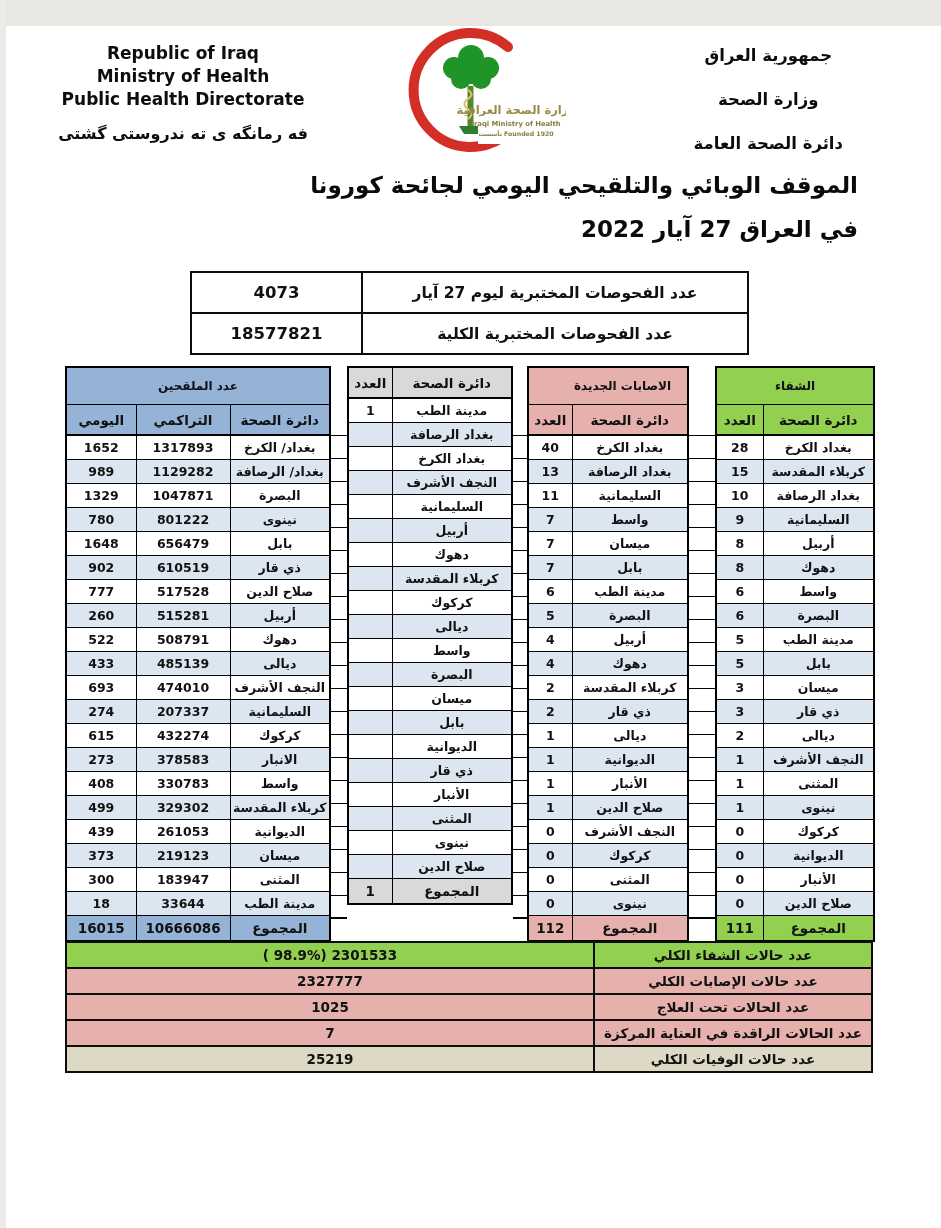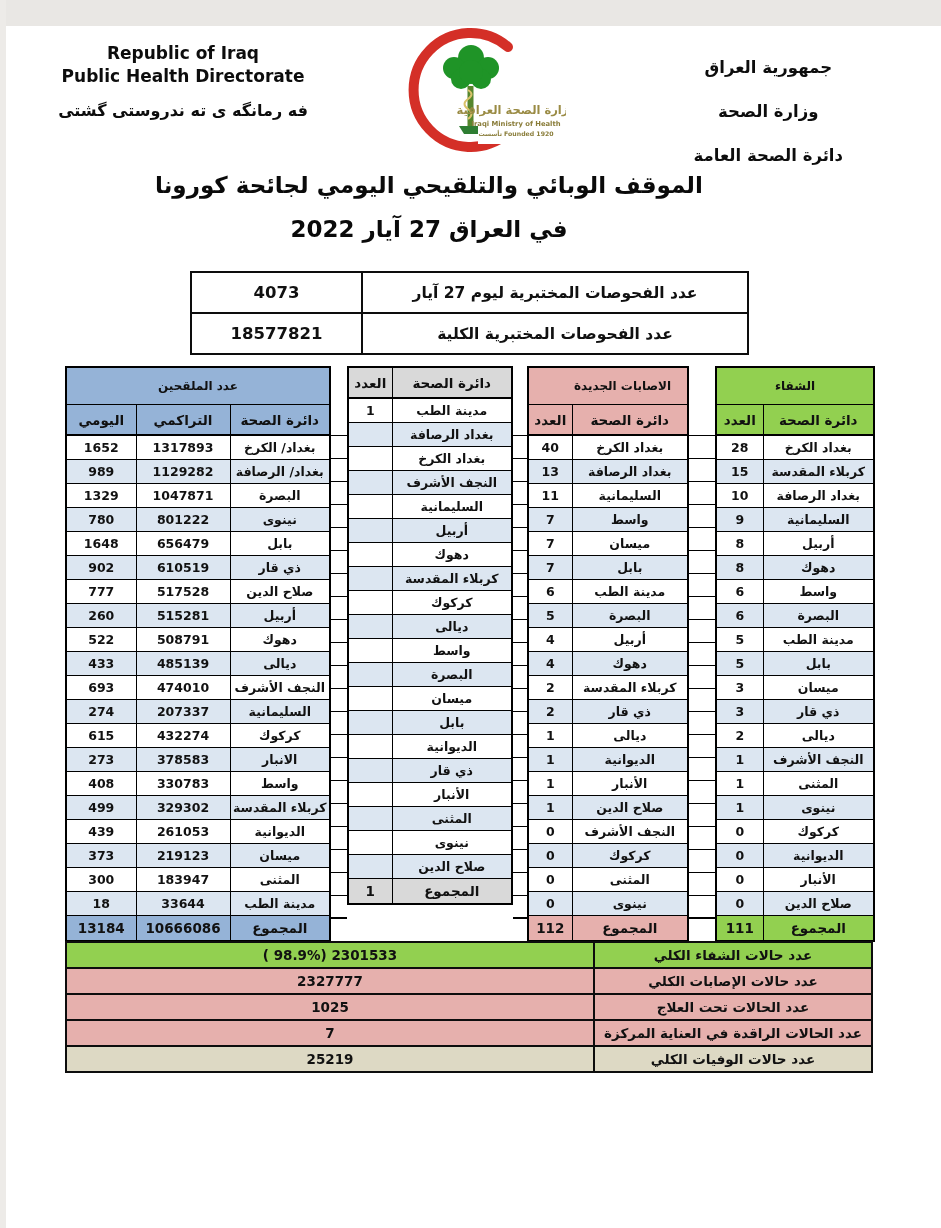--- a/index.html
+++ b/index.html
@@ -5,25 +5,25 @@
   html,body{margin:0;padding:0;background:#ffffff;}
   .page{position:relative;width:941px;height:1228px;background:#fff;overflow:hidden;
         font-family:"DejaVu Sans","Liberation Sans",sans-serif;font-weight:700;color:#111;}
   .scan-top{position:absolute;top:0;left:0;width:941px;height:26px;background:#e9e7e4;}
   .scan-left{position:absolute;top:0;left:0;width:6px;height:1228px;background:#edebe8;}
 
   
   .hdr-en{position:absolute;left:58px;top:42px;width:250px;text-align:center;font-size:17px;line-height:23px;color:#0d0d0d;}
   .hdr-en .ku{font-size:16px;margin-top:11px;direction:rtl;}
   .hdr-ar{position:absolute;right:98px;top:46px;text-align:center;font-size:16.5px;direction:rtl;color:#0d0d0d;}
-  .hdr-ar .ar-line{margin-bottom:25px;margin-top:12px;}
+  .hdr-ar .ar-line{margin-bottom:25px;}
   .logo{position:absolute;left:396px;top:20px;width:170px;height:145px;}
 
   
-  .title{position:absolute;top:163px;left:0;width:858px;text-align:center;
+  .title{position:absolute;top:163px;left:0;width:858px;
          font-size:23px;line-height:44px;color:#0a0a0a;direction:rtl;}
 
   
   .tests{position:absolute;top:271px;left:190px;width:557px;border-collapse:collapse;table-layout:fixed;direction:rtl;}
   .tests td{border:2px solid #0d0d0d;height:39px;text-align:center;vertical-align:middle;padding:0;}
   .tests .t-label{font-size:15.5px;}
   .tests .t-value{font-size:16.5px;direction:ltr;}
 
   
   .main-wrap{position:absolute;top:366px;left:65px;display:flex;align-items:flex-start;}
@@ -48,20 +48,21 @@
 </style>
 </head>
 <body>
 
 <div class="page">
   <div class="scan-top"></div>
   <div class="scan-left"></div>
 
   <div class="hdr-en">
     <div>Republic of Iraq</div>
+    <div>Ministry of Health</div>
     <div>Public Health Directorate</div>
     <div class="ku">فه رمانگه ى ته ندروستى گشتى</div>
   </div>
 
   <div class="logo">
     <svg width="170" height="145" viewBox="0 0 170 145">
       <path d="M112 27 A57 57 0 1 0 112 113" stroke="#d42f27" stroke-width="10" fill="none" stroke-linecap="round"></path>
       <g fill="#1f9427">
         <circle cx="75" cy="38" r="13"></circle>
         <circle cx="58" cy="48" r="11"></circle>
@@ -224,21 +225,21 @@
             <td class="num" dir="ltr">300</td>
           </tr>
           <tr class="alt">
             <td class="name">مدينة الطب</td>
             <td class="num" dir="ltr">33644</td>
             <td class="num" dir="ltr">18</td>
           </tr>
           <tr class="total">
             <td style="background: rgb(149, 179, 215);">المجموع</td>
             <td dir="ltr" style="background: rgb(149, 179, 215);">10666086</td>
-            <td dir="ltr" style="background: rgb(149, 179, 215);">13184</td>
+            <td dir="ltr" style="background: rgb(149, 179, 215);">16015</td>
           </tr>
         </tbody>
       </table>
     <div class="gap g1">
         <div class="gap-lines"></div>
         <div class="gap-bottom"></div>
       </div>
     <table class="sec">
         <colgroup>
           <col style="width: 120px;">

